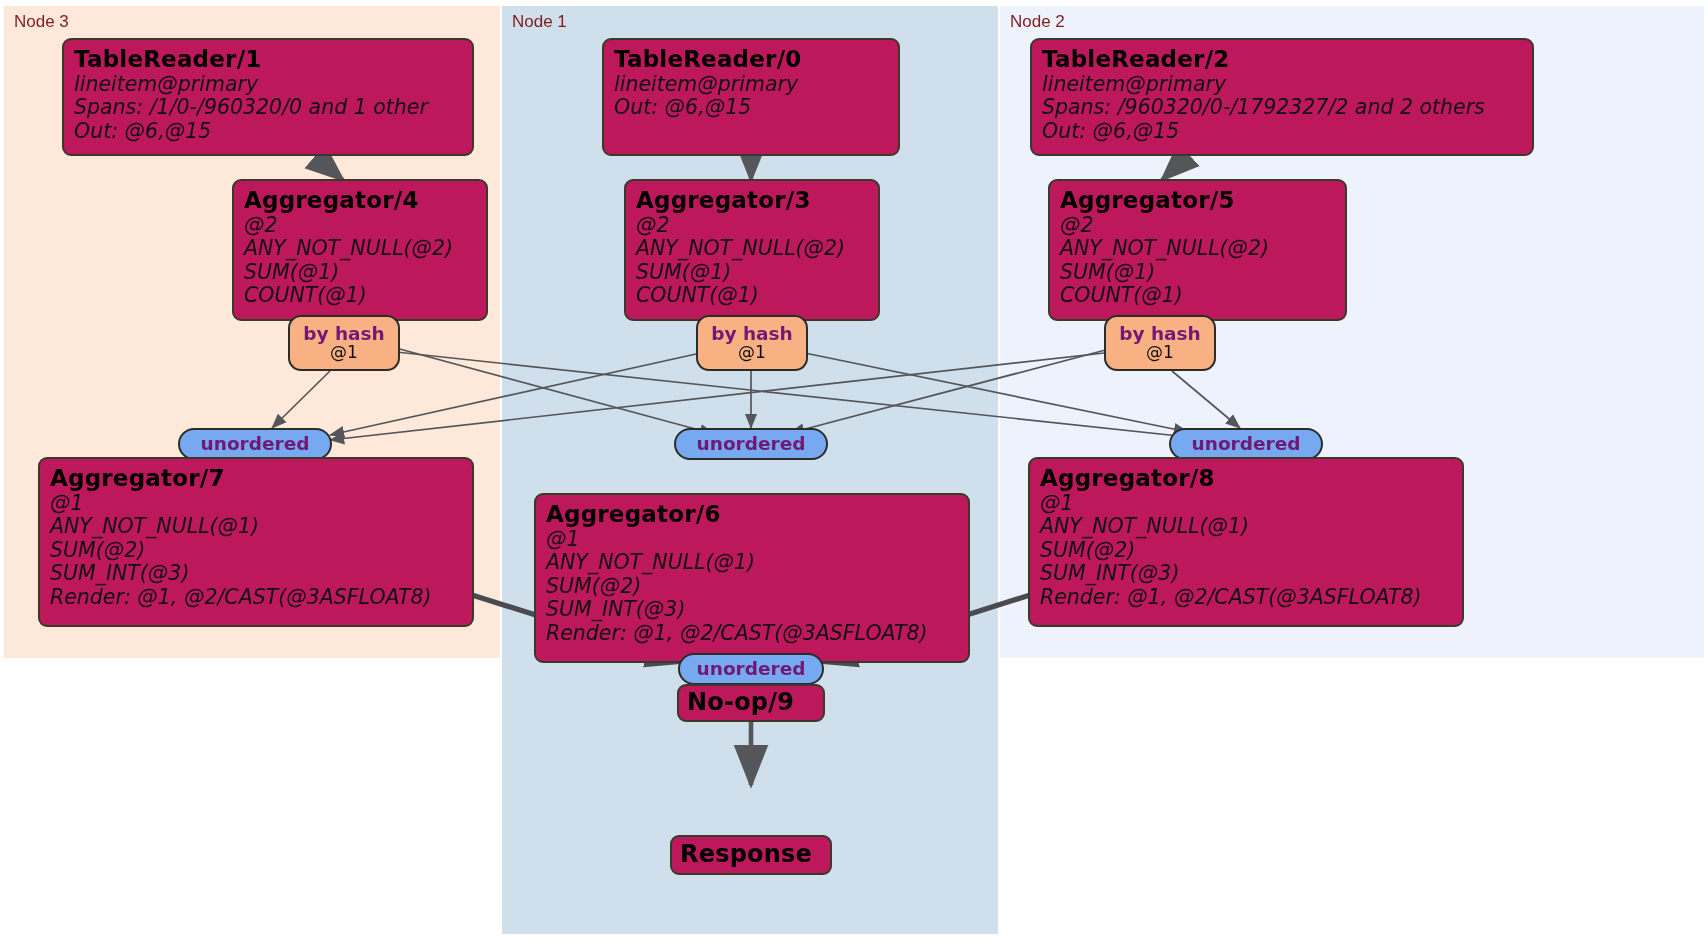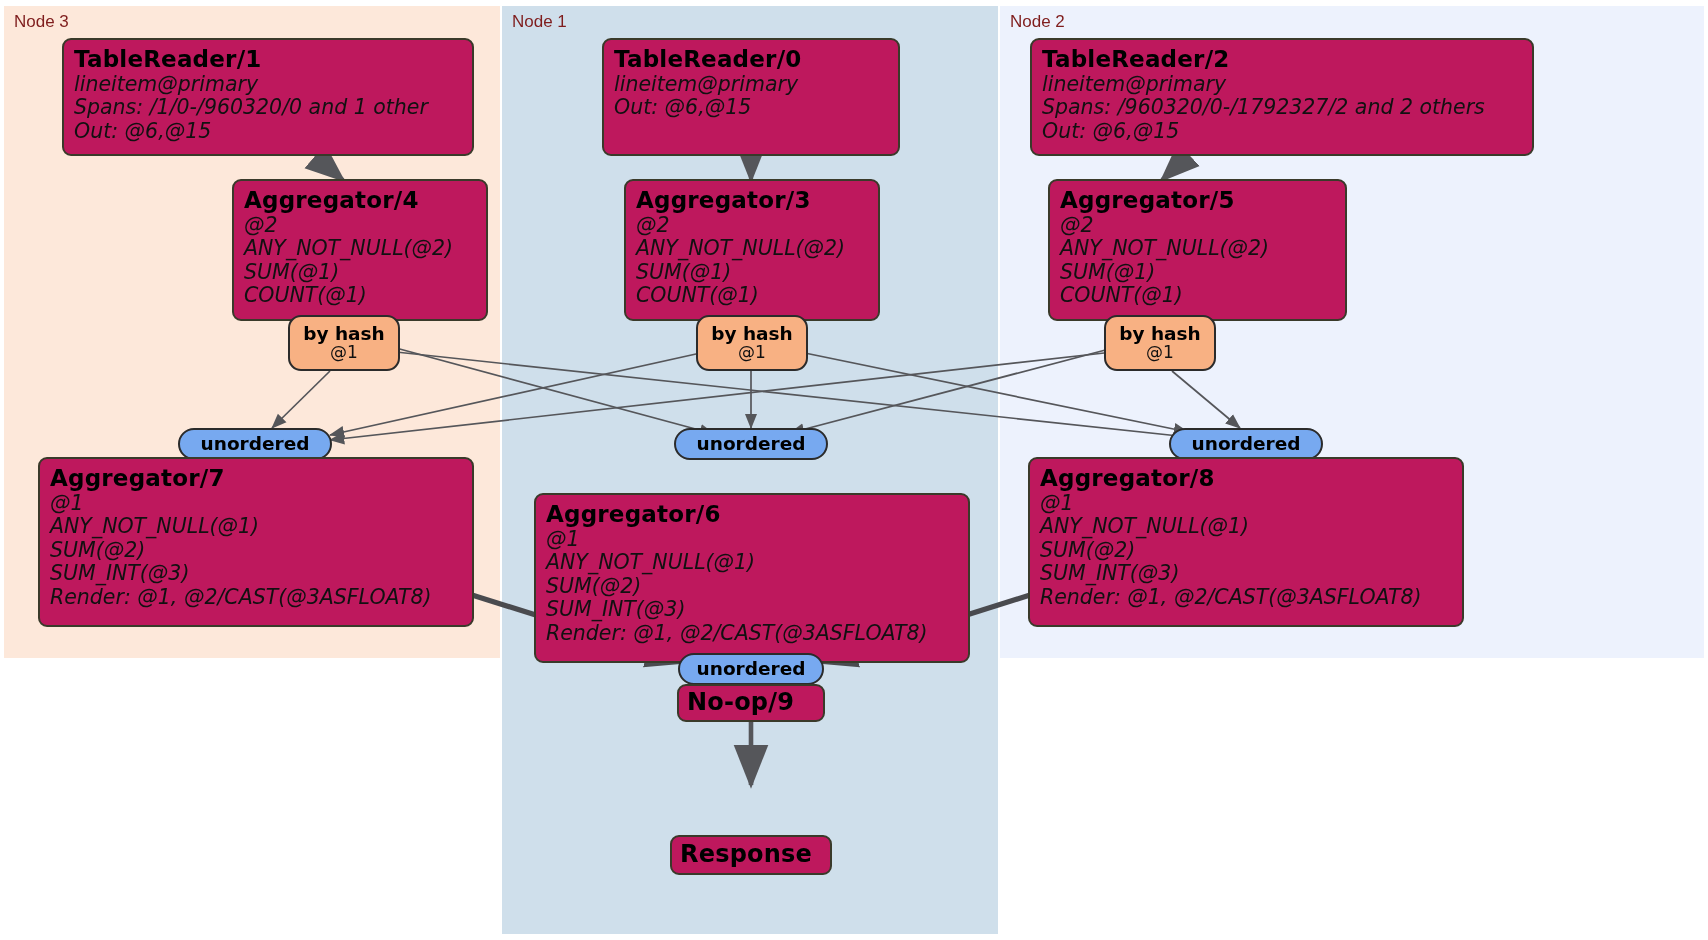--- a/index.html
+++ b/index.html
@@ -16,21 +16,21 @@
     border-radius:9px;text-align:left;padding:6px 10px 7px 10px;
     font-family:"DejaVu Sans","Liberation Sans",sans-serif;}
   .node .ttl{font-weight:bold;font-size:23px;color:#000;line-height:1.16;letter-spacing:.2px;}
   .node .ln{font-size:20.5px;color:#111;line-height:1.145;white-space:nowrap;font-style:italic;}
 
   .pill{position:absolute;box-sizing:border-box;border:2.2px solid #2b2b2b;border-radius:14px;
     text-align:center;display:flex;flex-direction:column;align-items:center;justify-content:center;
     font-family:"DejaVu Sans","Liberation Sans",sans-serif;}
   .pill.hash{background:#f8b183;border-radius:13px;}
   .pill.unord{background:#77a9f0;border-radius:16px;}
-  .pill .p1{font-weight:bold;font-size:18.5px;color:#000000;line-height:1.08;}
+  .pill .p1{font-weight:bold;font-size:18.5px;color:#701a75;line-height:1.08;}
   .pill .p2{font-size:17px;color:#111;line-height:1.05;}
 
   .node.small .ttl{font-size:24px;}
 </style>
 </head>
 <body>
 
 <div id="stage">
 
   <div class="panel" style="left:4px;top:6px;width:496px;height:652px;background:#fde8da;">

